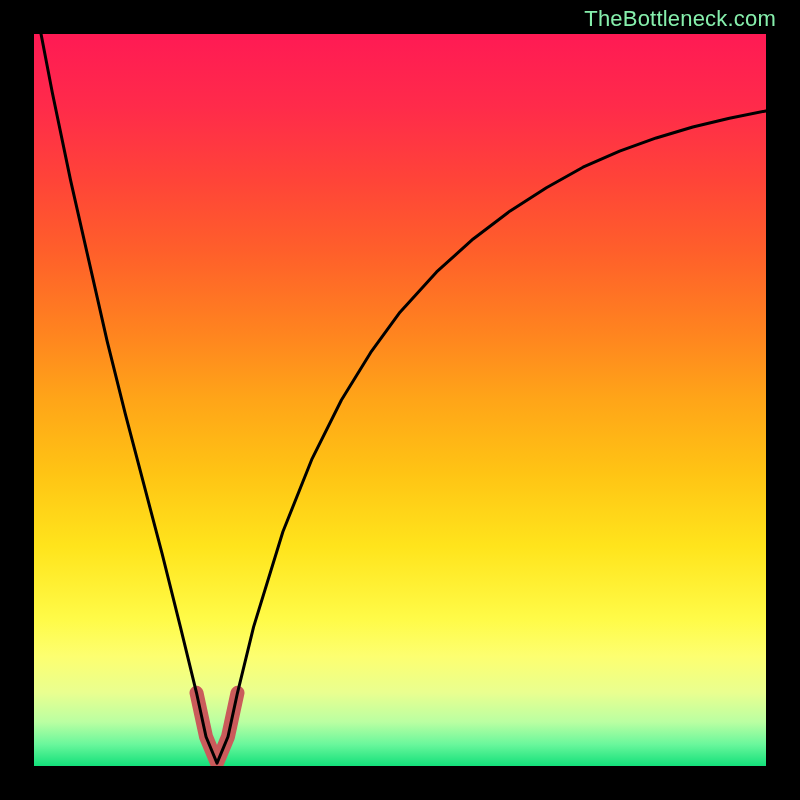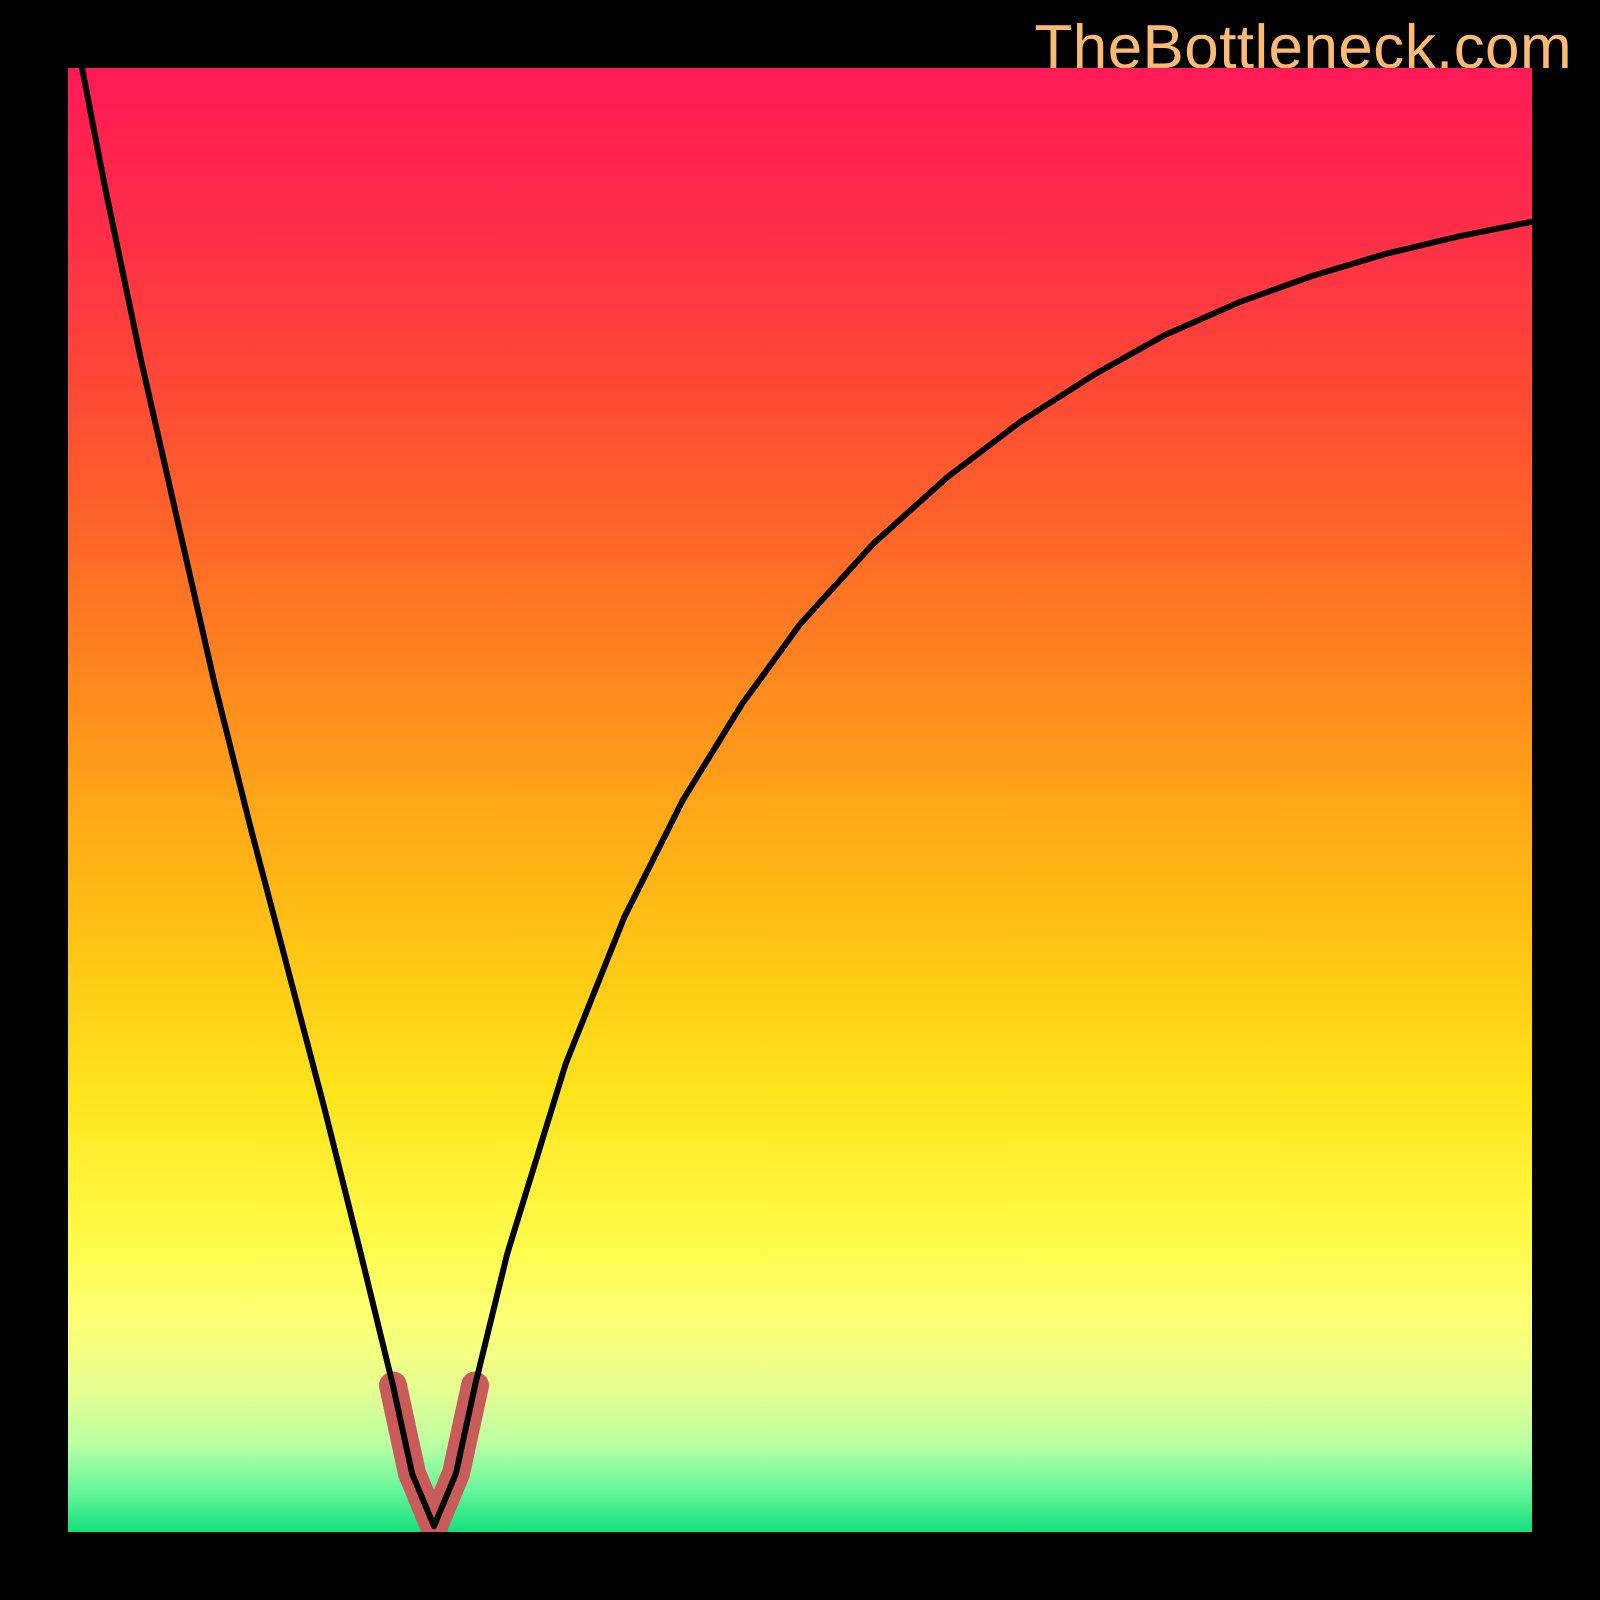--- a/index.html
+++ b/index.html
@@ -37,23 +37,23 @@
   svg.curve {
     position: absolute;
     left: 0;
     top: 0;
     width: 732px;
     height: 732px;
   }
   .watermark {
     position: absolute;
     top: 6px;
-    right: 14px;
-    color: #fdba74;
-    font-size: 31px;
+    right: 24px;
+    color: #86efac;
+    font-size: 22px;
     letter-spacing: 0.2px;
     font-weight: 500;
   }
 </style>
 </head>
 <body>
 
 <div class="frame">
 
   <div class="watermark">TheBottleneck.com</div>

